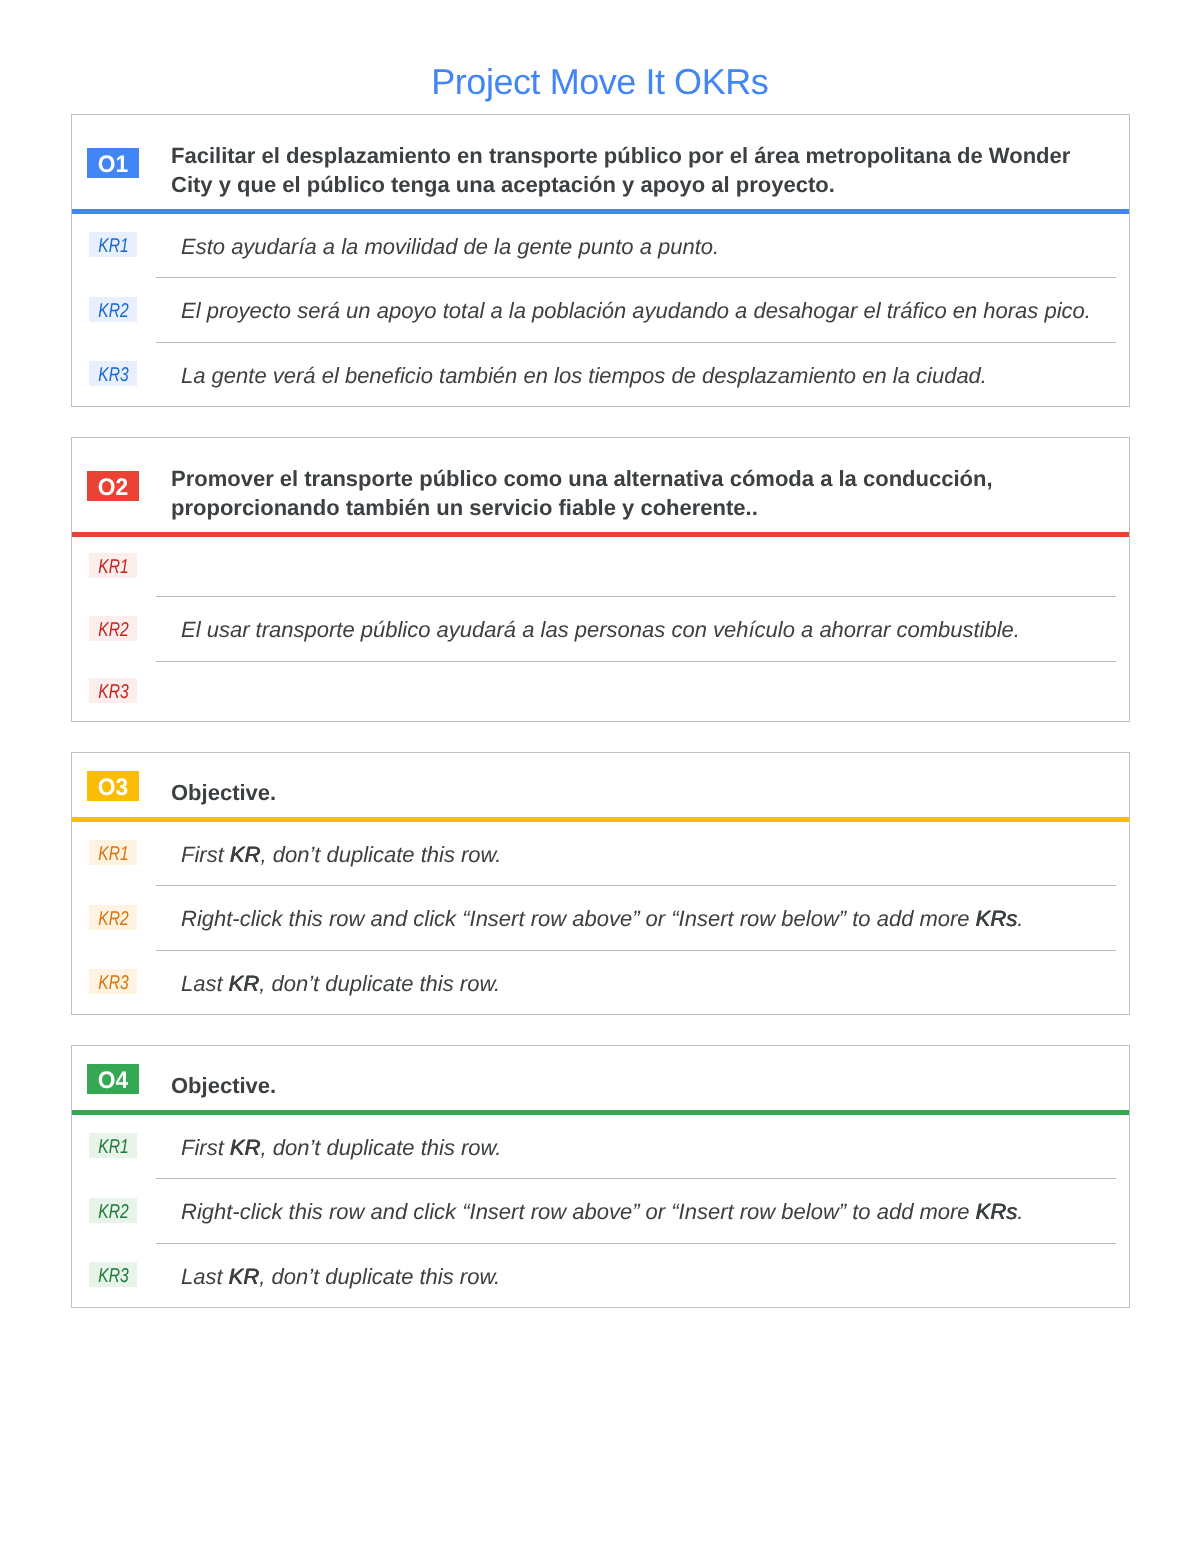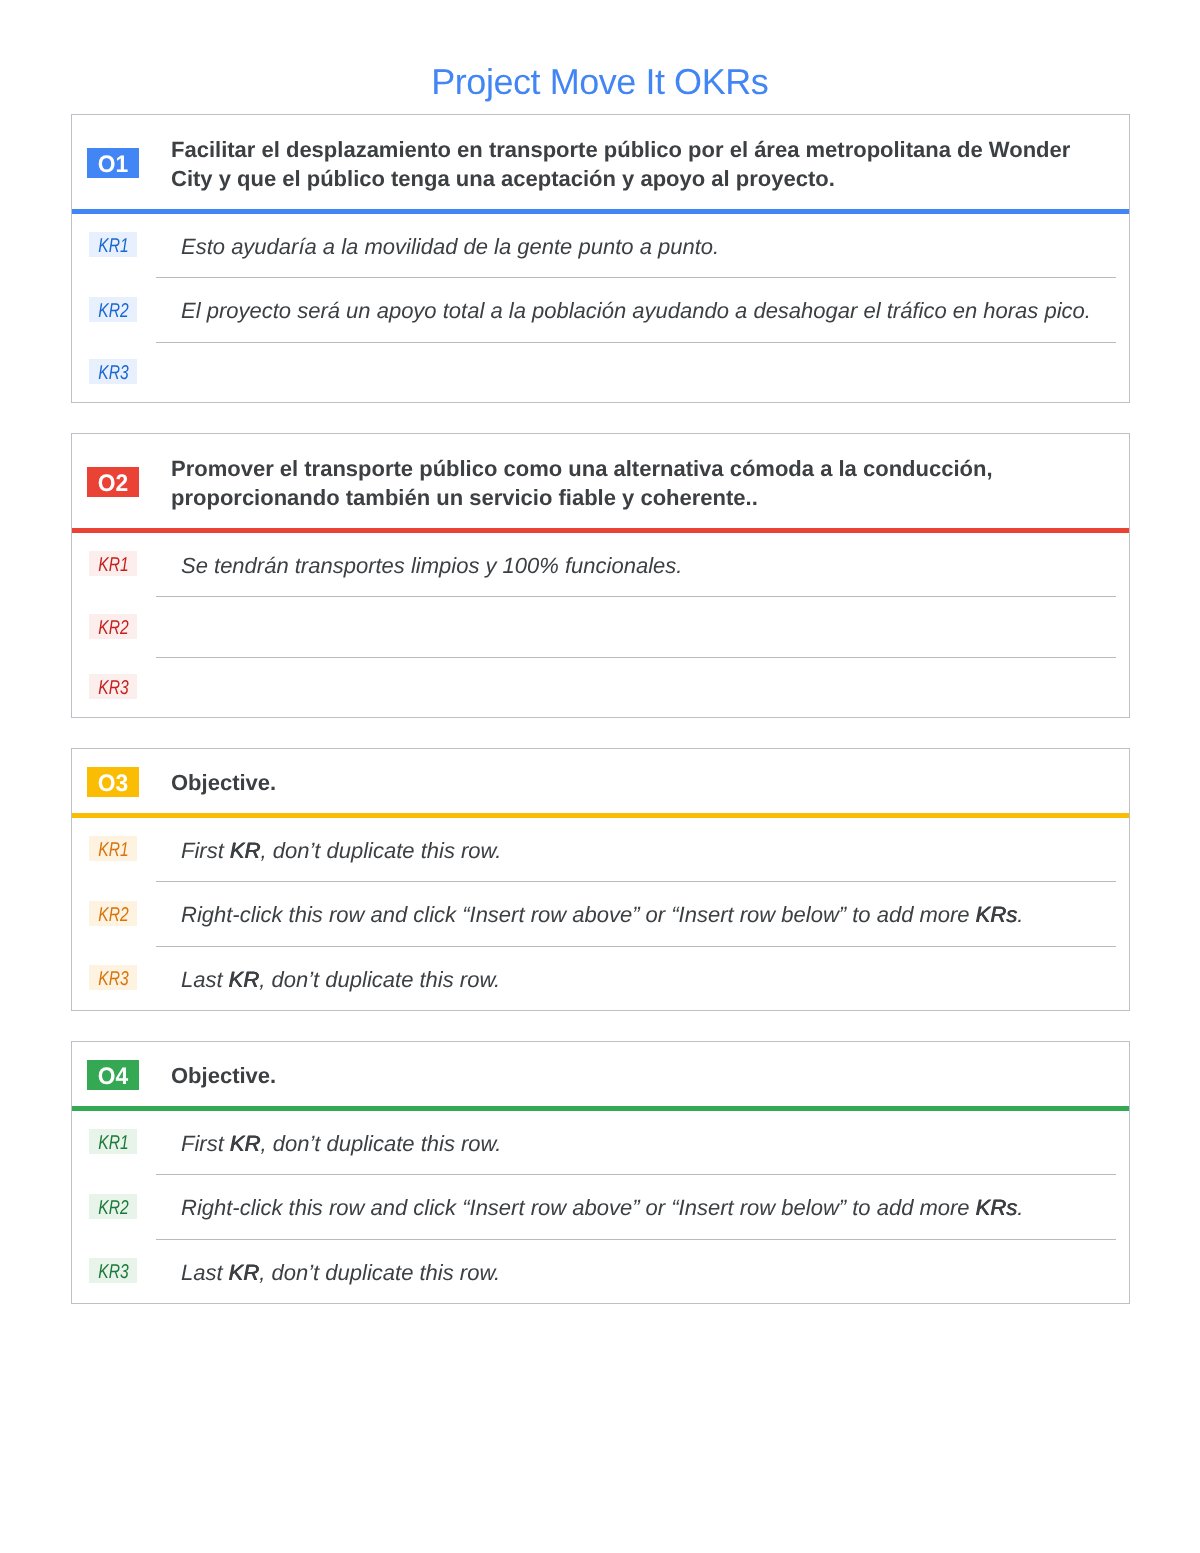--- a/index.html
+++ b/index.html
@@ -32,21 +32,21 @@
   .obj-row.short{min-height:63.5px;}
   .badge-cell{flex:0 0 82px;display:flex;align-items:center;justify-content:center;}
   .obj-badge{
     background:var(--badge-bg);color:#fff;font-weight:700;font-size:24px;
     height:30px;line-height:30px;padding:0 10px;text-align:center;
     display:inline-block;white-space:nowrap;position:relative;top:1px;
   }
   .obj-badge>span{display:inline-block;transform:scaleX(0.95) translateY(2px);transform-origin:center;}
   .obj-text{
     flex:1 1 auto;font-weight:700;font-size:22px;line-height:29px;
-    margin-left:17px;padding-right:14px;color:#3c4043;position:relative;top:2px;
+    margin-left:17px;padding-right:14px;color:#3c4043;position:relative;top:8px;
   }
 
   .rule{height:5px;width:100%;background:var(--accent);}
 
   .kr-list{display:block;}
   .kr-row{display:flex;align-items:center;padding:17.25px 0;box-sizing:border-box;font-style:italic;}
   .kr-badge{
     background:var(--kr-bg);color:var(--kr-fg);font-weight:400;font-size:20px;height:25px;line-height:25px;
     padding:0 4.25px;display:inline-block;white-space:nowrap;text-align:center;
     position:relative;top:-0.5px;
@@ -85,43 +85,44 @@
         <div class="badge-cell">
           <span class="kr-badge"><span>KR2</span></span>
         </div>
         <div class="kr-text">El proyecto será un apoyo total a la población ayudando a desahogar el tráfico en horas pico.</div>
       </div>
       <div class="sep"></div>
       <div class="kr-row">
         <div class="badge-cell">
           <span class="kr-badge"><span>KR3</span></span>
         </div>
+        <div class="kr-text">La gente verá el beneficio también en los tiempos de desplazamiento en la ciudad.</div>
       </div>
     </div>
   </div>
   <div class="card" style="--accent: #EA4335; --badge-bg: #EA4335; --kr-bg: #FCEEEC; --kr-fg: #C5221F;">
     <div class="obj-row tall">
       <div class="badge-cell">
         <span class="obj-badge"><span>O2</span></span>
       </div>
       <div class="obj-text">Promover el transporte público como una alternativa cómoda a la conducción, proporcionando también un servicio fiable y coherente..</div>
     </div>
     <div class="rule"></div>
     <div class="kr-list">
       <div class="kr-row">
         <div class="badge-cell">
           <span class="kr-badge"><span>KR1</span></span>
         </div>
-        <div class="kr-text">Se tendrán transportes limpios y 100% funcionales.</div>
       </div>
       <div class="sep"></div>
       <div class="kr-row">
         <div class="badge-cell">
           <span class="kr-badge"><span>KR2</span></span>
         </div>
+        <div class="kr-text">El usar transporte público ayudará a las personas con vehículo a ahorrar combustible.</div>
       </div>
       <div class="sep"></div>
       <div class="kr-row">
         <div class="badge-cell">
           <span class="kr-badge"><span>KR3</span></span>
         </div>
       </div>
     </div>
   </div>
   <div class="card" style="--accent: #FBBC04; --badge-bg: #FBBC04; --kr-bg: #FDF3E0; --kr-fg: #D9730B;">

